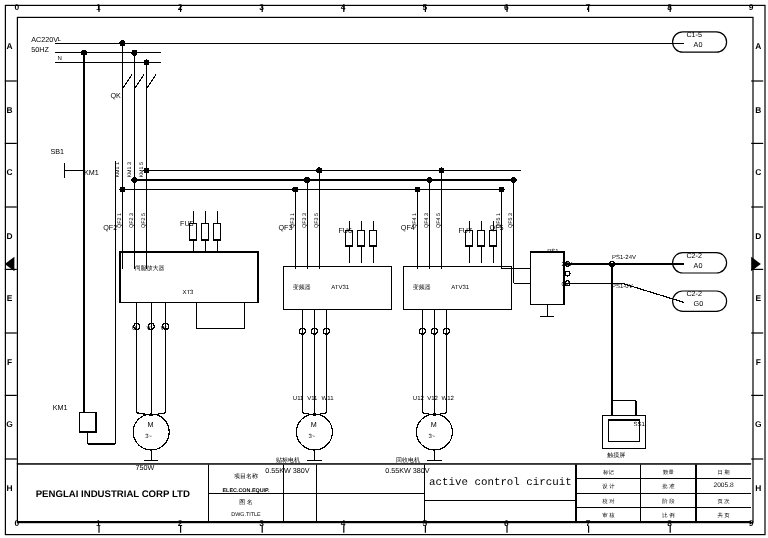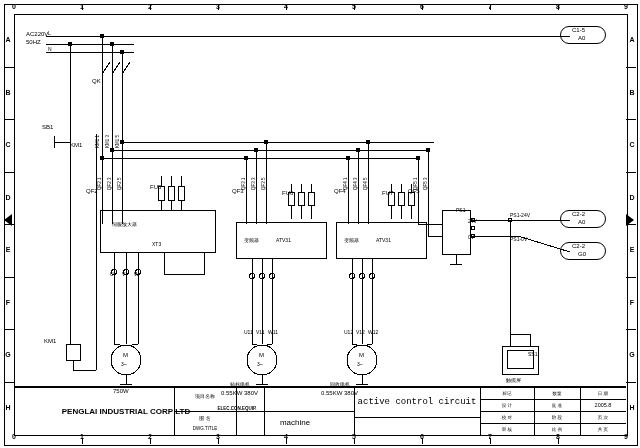--- a/index.html
+++ b/index.html
@@ -10,21 +10,21 @@
   .frame-inner{position:absolute;left:14px;top:14px;width:612px;height:420px;border:1px solid #000;}
   .zone-label{position:absolute;font-size:7px;font-weight:bold;text-align:center;width:10px;}
   .zone-row{position:absolute;font-size:7px;font-weight:bold;text-align:center;width:10px;}
   .tick{position:absolute;background:#000;}
   .txt{position:absolute;font-size:5px;line-height:1.1;white-space:nowrap;}
   .txt6{position:absolute;font-size:6px;line-height:1.1;white-space:nowrap;}
   .vtxt{position:absolute;font-size:4.5px;line-height:1;white-space:nowrap;transform-origin:0 0;transform:rotate(-90deg);}
   .circ{position:absolute;border:1px solid #000;border-radius:50%;box-sizing:border-box;}
   .title-block{position:absolute;left:14px;top:386px;width:612px;height:48px;border-top:1px solid #000;box-sizing:border-box;}
   .tb-cell{position:absolute;box-sizing:border-box;font-size:6px;display:flex;align-items:center;justify-content:center;text-align:center;}
-  .bold{font-weight:bold;margin-left:32px;}
+  .bold{font-weight:bold;}
   .mono{font-family:"Liberation Mono",monospace;}
   .tri{position:absolute;width:0;height:0;}
 </style>
 </head>
 <body>
 
 <div id="sheet">
 
   <div class="frame-outer"></div>
   <div class="frame-inner"></div>
@@ -362,21 +362,20 @@
       </g>
     </svg>
 
     <div class="tb-cell bold" style="left:0;top:0;width:160px;height:48px;font-size:8px;">PENGLAI INDUSTRIAL CORP LTD</div>
 
     <div class="tb-cell" style="left:160px;top:2px;width:62px;height:14px;font-size:5px;">项目名称</div>
     <div class="tb-cell bold" style="left:160px;top:16px;width:62px;height:10px;font-size:4.5px;">ELEC.CON.EQUIP.</div>
     <div class="tb-cell" style="left:160px;top:26px;width:62px;height:10px;font-size:5px;">图  名</div>
     <div class="tb-cell" style="left:160px;top:36px;width:62px;height:10px;font-size:4.5px;">DWG.TITLE</div>
 
-    <div class="tb-cell" style="left:222px;top:24px;width:118px;height:22px;font-size:8px;">machine</div>
 
     <div class="tb-cell mono" style="left:340px;top:0;width:126px;height:30px;font-size:9px;">active control circuit</div>
 
     <div class="tb-cell" style="left:466px;top:0;width:54px;height:12px;font-size:4.5px;">标记</div>
     <div class="tb-cell" style="left:466px;top:12px;width:54px;height:12px;font-size:4.5px;">设  计</div>
     <div class="tb-cell" style="left:466px;top:24px;width:54px;height:12px;font-size:4.5px;">校  对</div>
     <div class="tb-cell" style="left:466px;top:36px;width:54px;height:12px;font-size:4.5px;">审  核</div>
 
     <div class="tb-cell" style="left:520px;top:0;width:46px;height:12px;font-size:4.5px;">数量</div>
     <div class="tb-cell" style="left:520px;top:12px;width:46px;height:12px;font-size:4.5px;">批  准</div>

